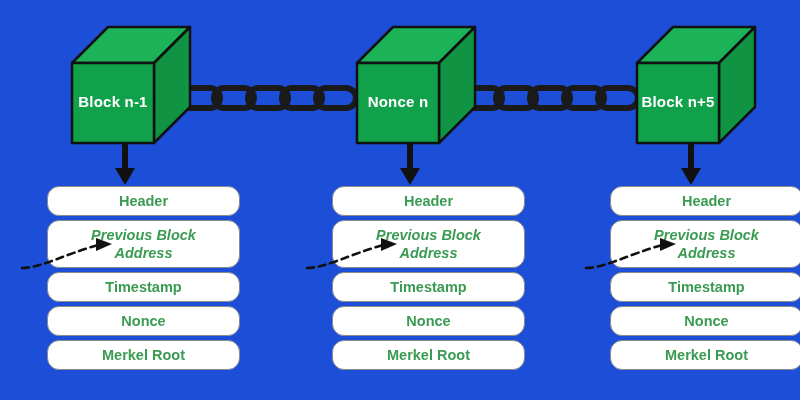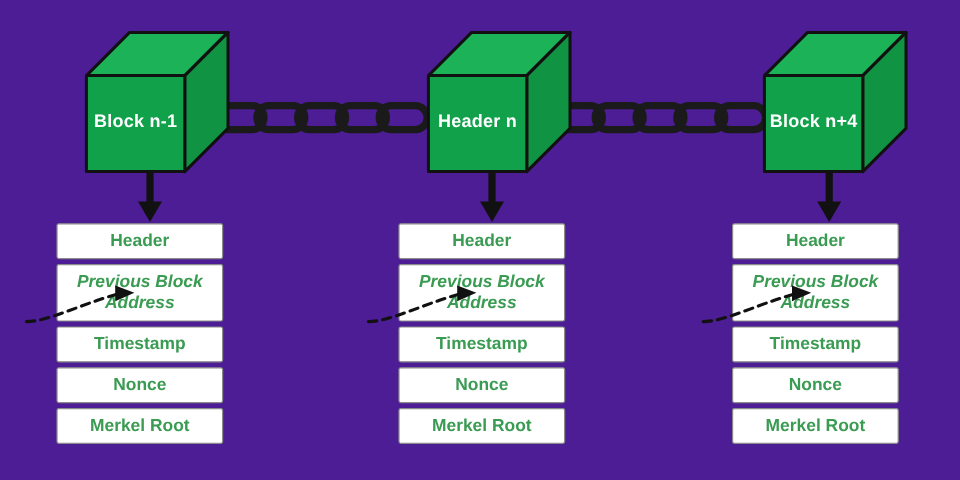--- a/index.html
+++ b/index.html
@@ -4,21 +4,21 @@
 <style>
   html, body {
     margin: 0;
     padding: 0;
     background: #ffffff;
   }
   #canvas {
     position: relative;
     width: 800px;
     height: 400px;
-    background: #4c1d95;
+    background: #1d4ed8;
     font-family: "Liberation Sans", sans-serif;
     overflow: hidden;
   }
   .block-group { position: absolute; top: 0; left: 0; width: 100%; height: 100%; }
 
   
   .cube { position: absolute; }
   .cube svg { display: block; }
   .cube-label {
     position: absolute;
@@ -44,23 +44,23 @@
   .dashed-arrow { position: absolute; }
   .dashed-arrow svg { display: block; }
 
   
   .fields {
     position: absolute;
     width: 163px;
   }
   .field-box {
     box-sizing: border-box;
-    width: 139px;
+    width: 193px;
     border: 1.5px solid #8a8a8a;
-    border-radius: 2px;
+    border-radius: 12px;
     background: #ffffff;
     color: #3a9b52;
     font-size: 14.5px;
     font-weight: bold;
     text-align: center;
     display: flex;
     align-items: center;
     justify-content: center;
     line-height: 1.25;
     margin-bottom: 4px;
@@ -144,21 +144,21 @@
   </div>
 
   <div class="block-group">
 
     <div class="cube" style="left:355px; top:25px;">
       <svg width="122" height="120" viewBox="0 0 122 120">
         <polygon points="2,38 38,2 120,2 84,38" fill="#1cb257" stroke="#111111" stroke-width="2.5" stroke-linejoin="round"></polygon>
         <polygon points="84,38 120,2 120,82 84,118" fill="#109444" stroke="#111111" stroke-width="2.5" stroke-linejoin="round"></polygon>
         <rect x="2" y="38" width="82" height="80" fill="#12a14b" stroke="#111111" stroke-width="2.5" stroke-linejoin="round"></rect>
       </svg>
-      <div class="cube-label" style="top:68px; left:-8px; width:102px;">Header n</div>
+      <div class="cube-label" style="top:68px; left:-8px; width:102px;">Nonce n</div>
     </div>
 
     <div class="down-arrow" style="left:399px; top:142px;">
       <svg width="22" height="44" viewBox="0 0 22 44">
         <rect x="8" y="0" width="6" height="28" fill="#111111"></rect>
         <polygon points="1,26 21,26 11,43" fill="#111111"></polygon>
       </svg>
     </div>
 
     <div class="fields" style="left:332px; top:186px;">
@@ -189,21 +189,21 @@
   </div>
 
   <div class="block-group">
 
     <div class="cube" style="left:635px; top:25px;">
       <svg width="122" height="120" viewBox="0 0 122 120">
         <polygon points="2,38 38,2 120,2 84,38" fill="#1cb257" stroke="#111111" stroke-width="2.5" stroke-linejoin="round"></polygon>
         <polygon points="84,38 120,2 120,82 84,118" fill="#109444" stroke="#111111" stroke-width="2.5" stroke-linejoin="round"></polygon>
         <rect x="2" y="38" width="82" height="80" fill="#12a14b" stroke="#111111" stroke-width="2.5" stroke-linejoin="round"></rect>
       </svg>
-      <div class="cube-label" style="top:68px; left:-8px; width:102px;">Block n+4</div>
+      <div class="cube-label" style="top:68px; left:-8px; width:102px;">Block n+5</div>
     </div>
 
     <div class="down-arrow" style="left:680px; top:142px;">
       <svg width="22" height="44" viewBox="0 0 22 44">
         <rect x="8" y="0" width="6" height="28" fill="#111111"></rect>
         <polygon points="1,26 21,26 11,43" fill="#111111"></polygon>
       </svg>
     </div>
 
     <div class="fields" style="left:610px; top:186px;">

